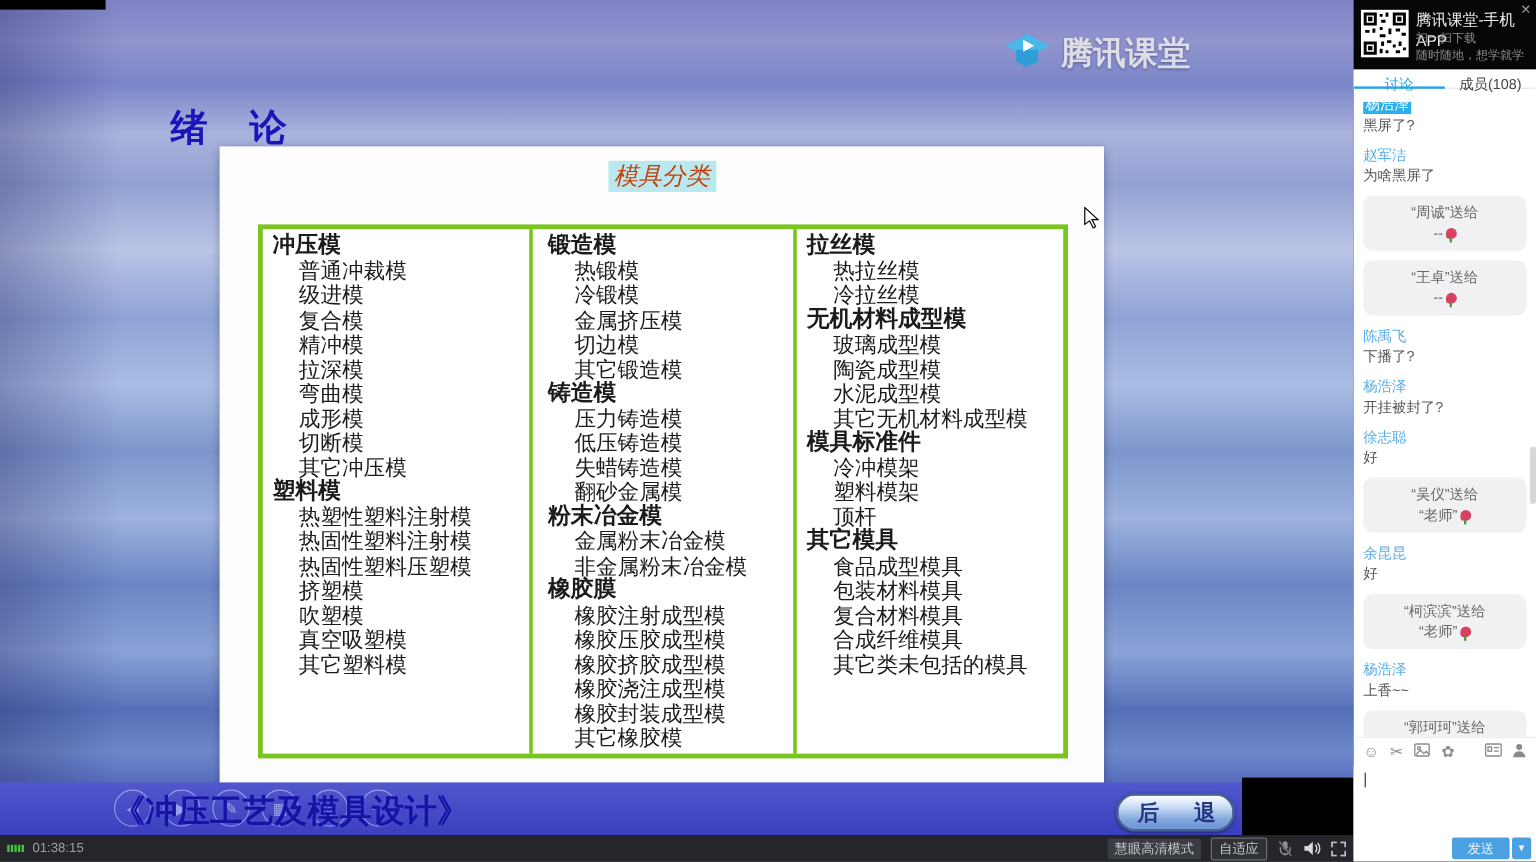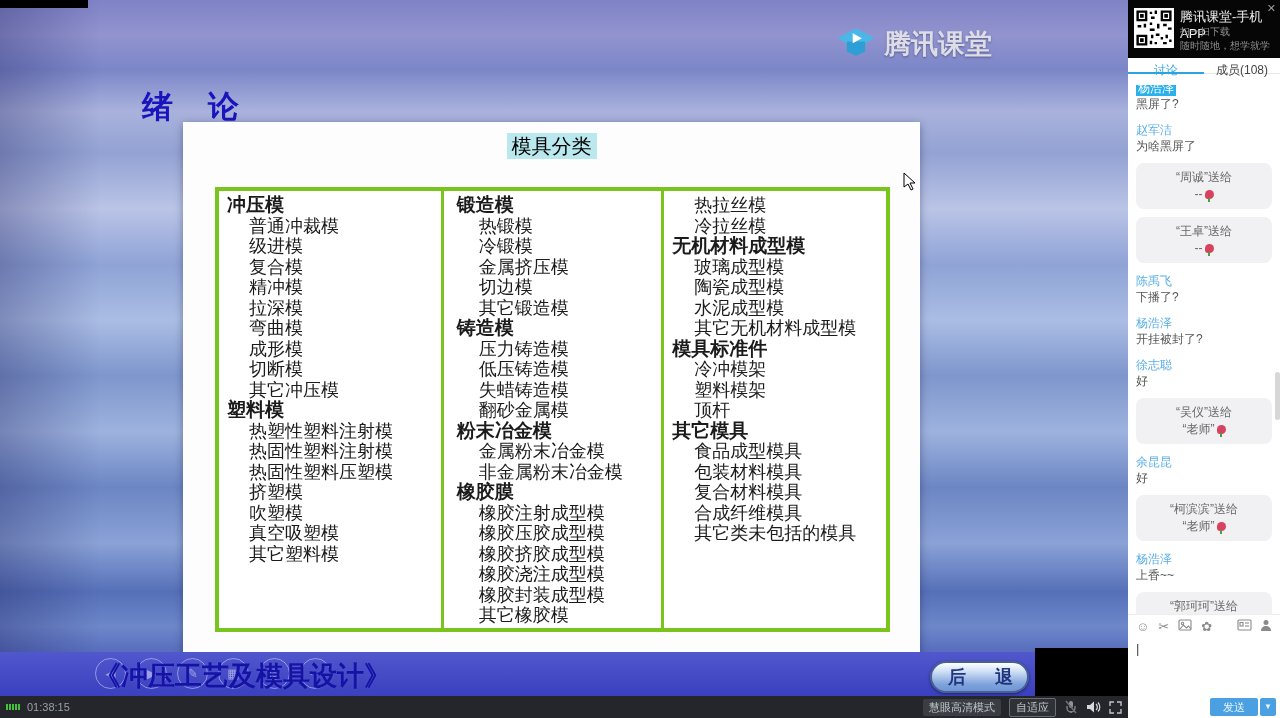--- a/index.html
+++ b/index.html
@@ -15,21 +15,21 @@
     background:linear-gradient(90deg,rgba(25,25,90,.30),rgba(25,25,90,0)); }
   .black-top { position:absolute; left:0; top:0; width:88px; height:8px; background:#000; }
   .section-title { position:absolute; left:142px; top:86px; font-family:"Liberation Serif",serif;
     font-size:31px; font-weight:bold; color:#1a14bc; letter-spacing:2px; }
   .brand { position:absolute; left:836px; top:26px; display:flex; align-items:center; gap:8px;
     color:#dcdde6; font-size:27px; font-weight:bold; text-shadow:0 1px 2px rgba(40,40,80,.5); }
 
   
   .slide { position:absolute; left:183px; top:122px; width:737px; height:533px; background:#fdfdfd;
     box-shadow:0 2px 8px rgba(0,0,40,.35); }
-  .slide-title { position:absolute; left:0; right:0; top:11px; text-align:center; font-size:20px; color:#000000; }
+  .slide-title { position:absolute; left:0; right:0; top:11px; text-align:center; font-size:20px; color:#c2410c;font-style:italic; }
   .slide-title span { background:#b9e9ee; padding:2px 5px; }
   .mold-table { position:absolute; left:32px; top:65px; width:675px; height:445px;
     border:4px solid #79c41d; display:flex; background:#fff; }
   .col { padding:4px 6px 0 8px; font-size:18px; line-height:20.5px; color:#1b1b1b; }
   .col:nth-child(1){ width:222px; }
   .col:nth-child(2){ width:221px; border-left:3px solid #79c41d;padding-left:13px; }
   .col:nth-child(3){ width:225px; border-left:3px solid #79c41d; }
   .ghead { font-weight:bold; font-size:19px; }
   .gitem { padding-left:22px; }
 
@@ -153,20 +153,21 @@
             <div class="gitem">非金属粉末冶金模</div>
             <div class="ghead">橡胶膜</div>
             <div class="gitem">橡胶注射成型模</div>
             <div class="gitem">橡胶压胶成型模</div>
             <div class="gitem">橡胶挤胶成型模</div>
             <div class="gitem">橡胶浇注成型模</div>
             <div class="gitem">橡胶封装成型模</div>
             <div class="gitem">其它橡胶模</div>
           </div>
           <div class="col">
+            <div class="ghead">拉丝模</div>
             <div class="gitem">热拉丝模</div>
             <div class="gitem">冷拉丝模</div>
             <div class="ghead">无机材料成型模</div>
             <div class="gitem">玻璃成型模</div>
             <div class="gitem">陶瓷成型模</div>
             <div class="gitem">水泥成型模</div>
             <div class="gitem">其它无机材料成型模</div>
             <div class="ghead">模具标准件</div>
             <div class="gitem">冷冲模架</div>
             <div class="gitem">塑料模架</div>

